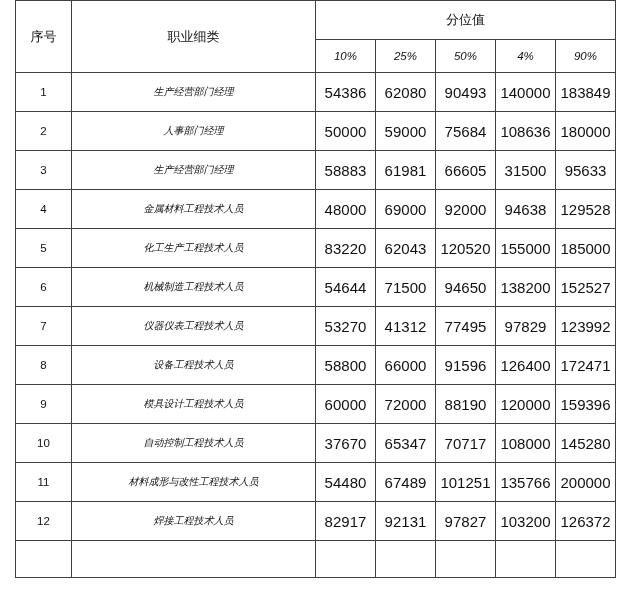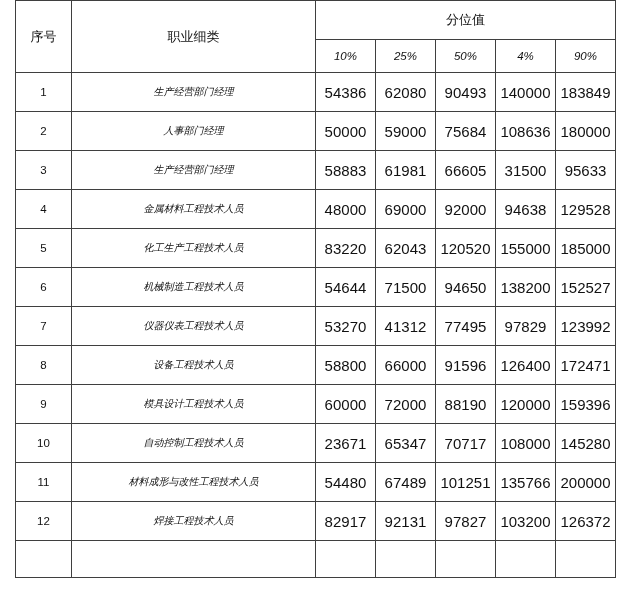--- a/index.html
+++ b/index.html
@@ -197,21 +197,21 @@
         <td class="occ">模具设计工程技术人员</td>
         <td class="val">60000</td>
         <td class="val">72000</td>
         <td class="val">88190</td>
         <td class="val">120000</td>
         <td class="val">159396</td>
       </tr>
       <tr>
         <td class="seq">10</td>
         <td class="occ">自动控制工程技术人员</td>
-        <td class="val">23671</td>
+        <td class="val">37670</td>
         <td class="val">65347</td>
         <td class="val">70717</td>
         <td class="val">108000</td>
         <td class="val">145280</td>
       </tr>
       <tr>
         <td class="seq">11</td>
         <td class="occ">材料成形与改性工程技术人员</td>
         <td class="val">54480</td>
         <td class="val">67489</td>

